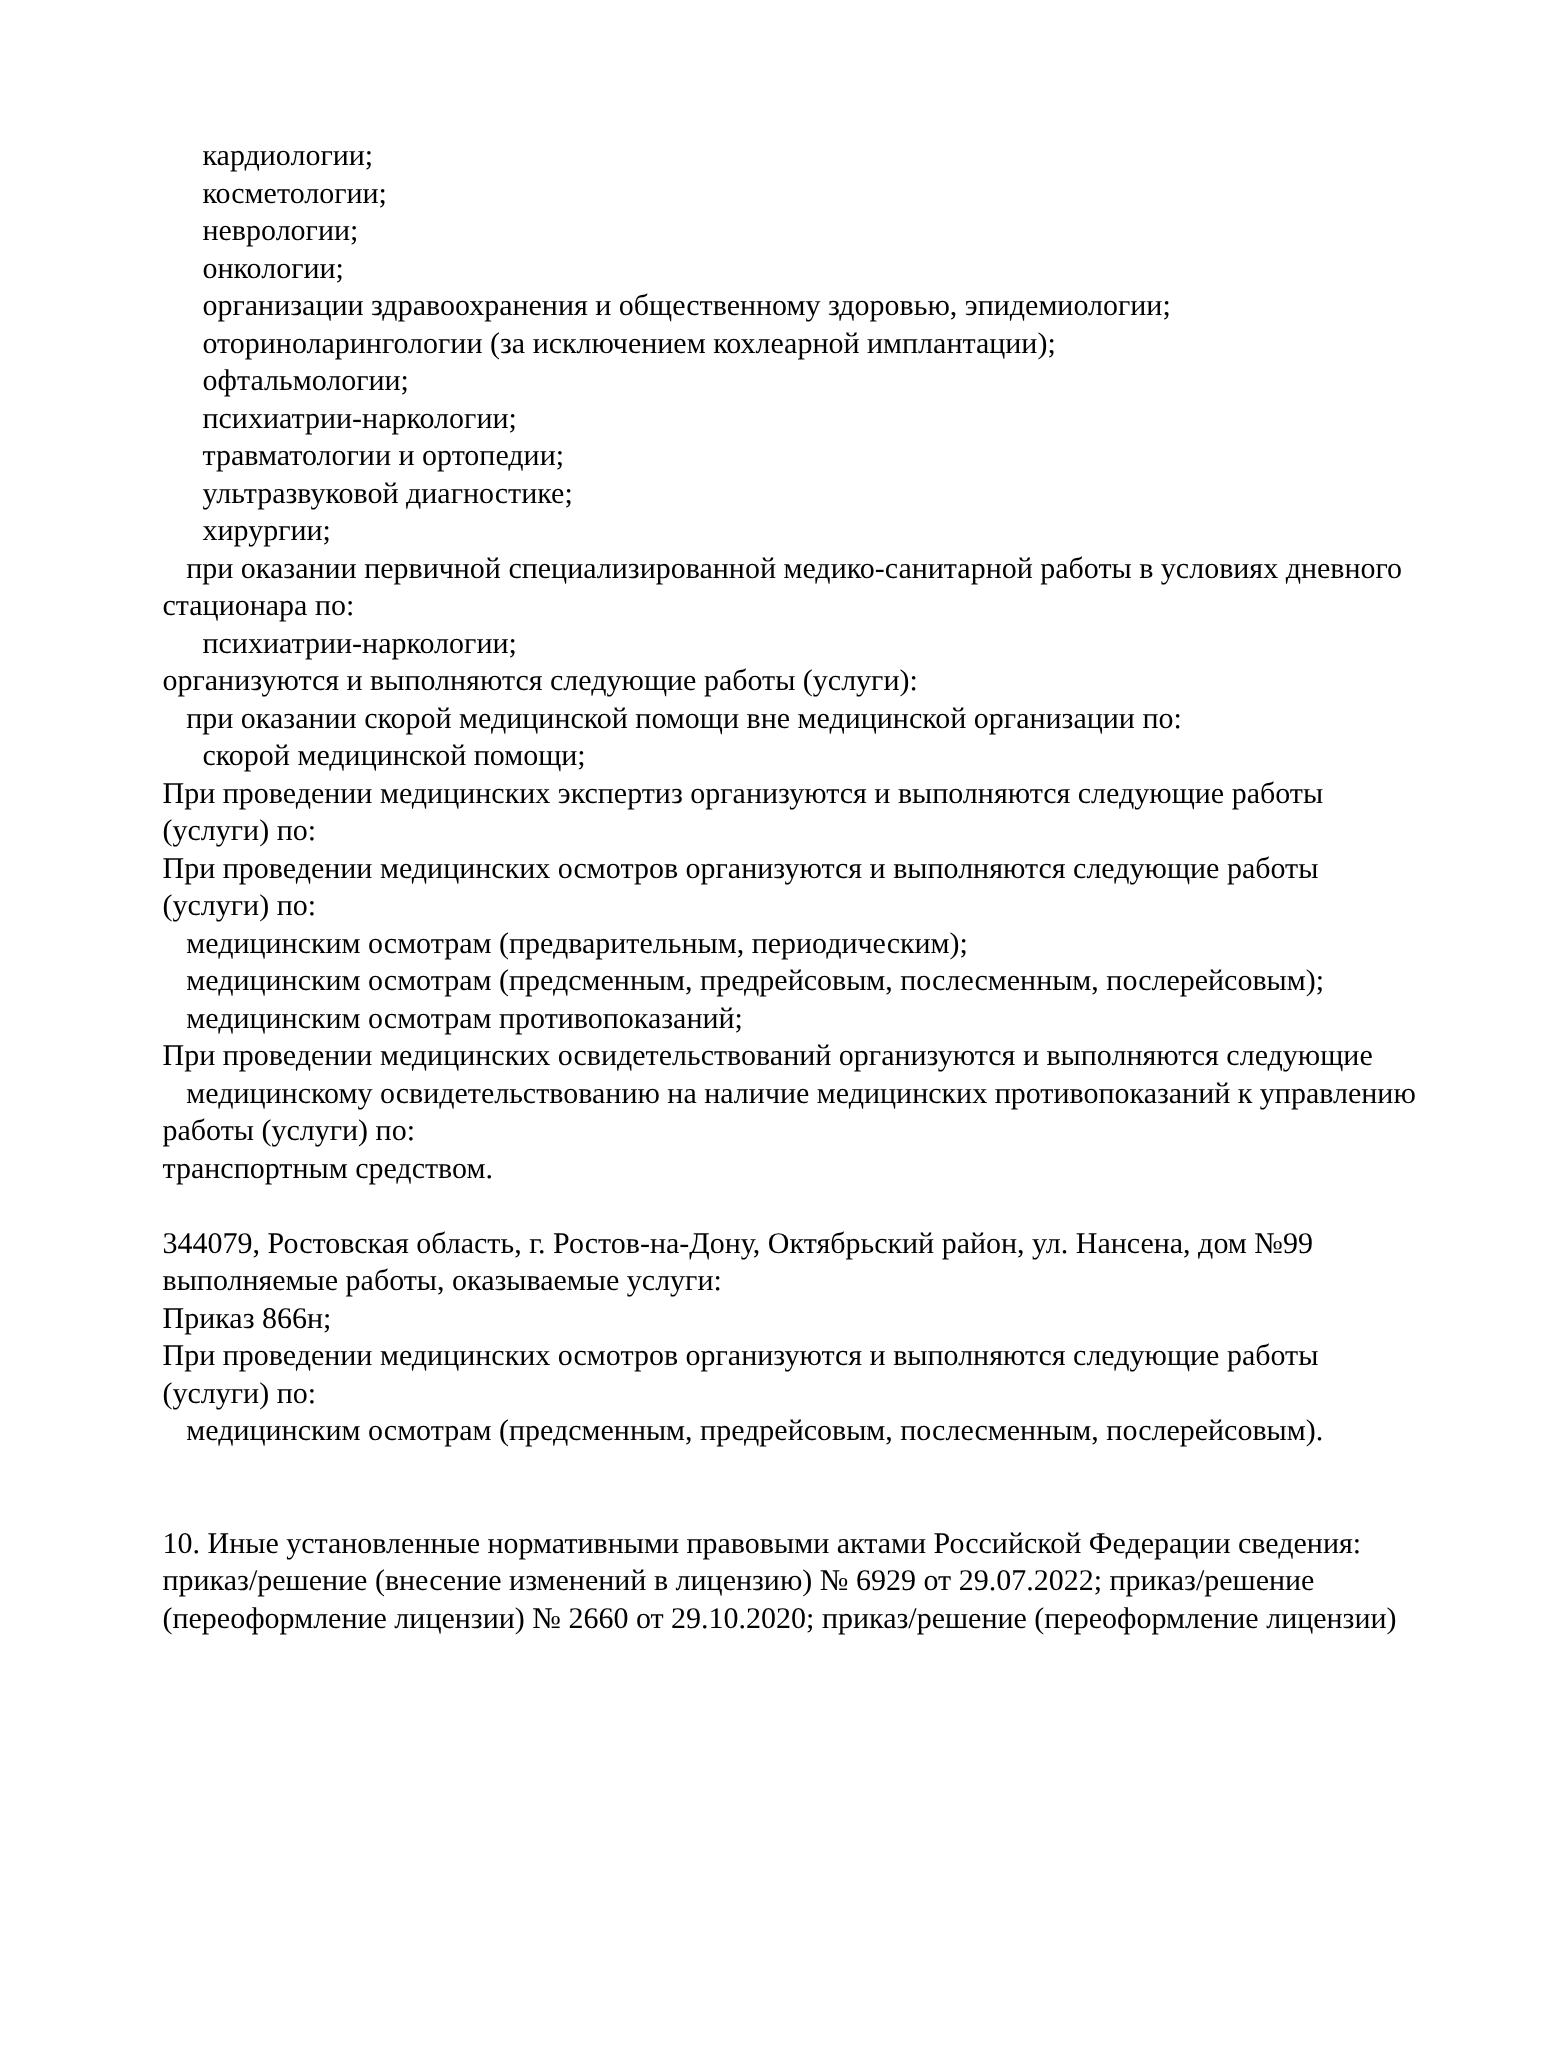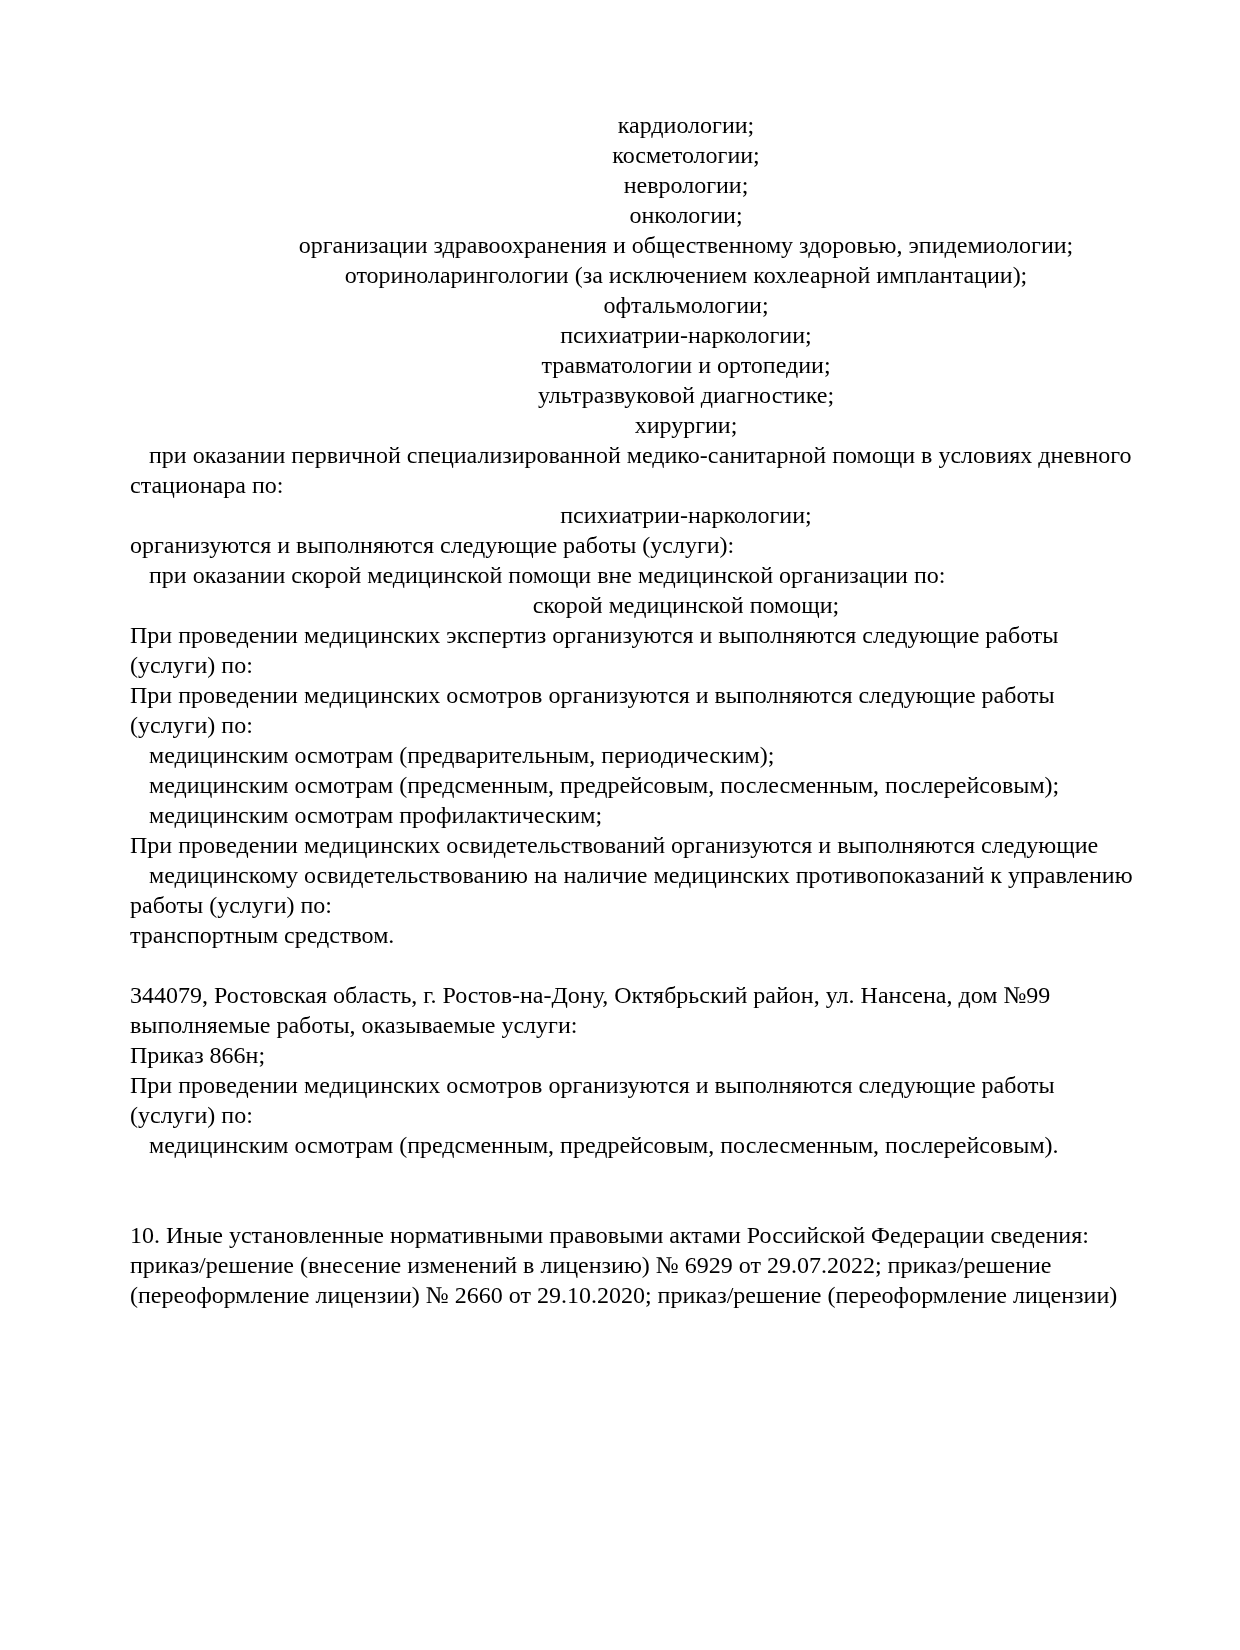--- a/index.html
+++ b/index.html
@@ -22,51 +22,51 @@
     position: absolute;
     left: 130px;
     top: 110px;
     width: 1080px;
   }
   .ln {
     height: 30px;
     white-space: nowrap;
   }
   .i1 { padding-left: 19px; }  
-  .i2 { padding-left: 32px; text-align: center; }  
+  .i2 { padding-left: 32px; }  
 </style>
 </head>
 <body>
 
 <div class="page">
   <div class="textblock">
     <div class="ln i2">кардиологии;</div>
     <div class="ln i2">косметологии;</div>
     <div class="ln i2">неврологии;</div>
     <div class="ln i2">онкологии;</div>
     <div class="ln i2">организации здравоохранения и общественному здоровью, эпидемиологии;</div>
     <div class="ln i2">оториноларингологии (за исключением кохлеарной имплантации);</div>
     <div class="ln i2">офтальмологии;</div>
     <div class="ln i2">психиатрии-наркологии;</div>
     <div class="ln i2">травматологии и ортопедии;</div>
     <div class="ln i2">ультразвуковой диагностике;</div>
     <div class="ln i2">хирургии;</div>
-    <div class="ln i1">при оказании первичной специализированной медико-санитарной помощи в условиях дневного</div>
+    <div class="ln i1">при оказании первичной специализированной медико-санитарной работы в условиях дневного</div>
     <div class="ln">стационара по:</div>
     <div class="ln i2">психиатрии-наркологии;</div>
     <div class="ln">организуются и выполняются следующие работы (услуги):</div>
     <div class="ln i1">при оказании скорой медицинской помощи вне медицинской организации по:</div>
     <div class="ln i2">скорой медицинской помощи;</div>
     <div class="ln">При проведении медицинских экспертиз организуются и выполняются следующие работы</div>
     <div class="ln">(услуги) по:</div>
     <div class="ln">При проведении медицинских осмотров организуются и выполняются следующие работы</div>
     <div class="ln">(услуги) по:</div>
     <div class="ln i1">медицинским осмотрам (предварительным, периодическим);</div>
     <div class="ln i1">медицинским осмотрам (предсменным, предрейсовым, послесменным, послерейсовым);</div>
-    <div class="ln i1">медицинским осмотрам профилактическим;</div>
+    <div class="ln i1">медицинским осмотрам противопоказаний;</div>
     <div class="ln">При проведении медицинских освидетельствований организуются и выполняются следующие</div>
     <div class="ln i1">медицинскому освидетельствованию на наличие медицинских противопоказаний к управлению</div>
     <div class="ln">работы (услуги) по:</div>
     <div class="ln">транспортным средством.</div>
     <div class="ln"></div>
     <div class="ln">344079, Ростовская область, г. Ростов-на-Дону, Октябрьский район, ул. Нансена, дом №99</div>
     <div class="ln">выполняемые работы, оказываемые услуги:</div>
     <div class="ln">Приказ 866н;</div>
     <div class="ln">При проведении медицинских осмотров организуются и выполняются следующие работы</div>
     <div class="ln">(услуги) по:</div>

